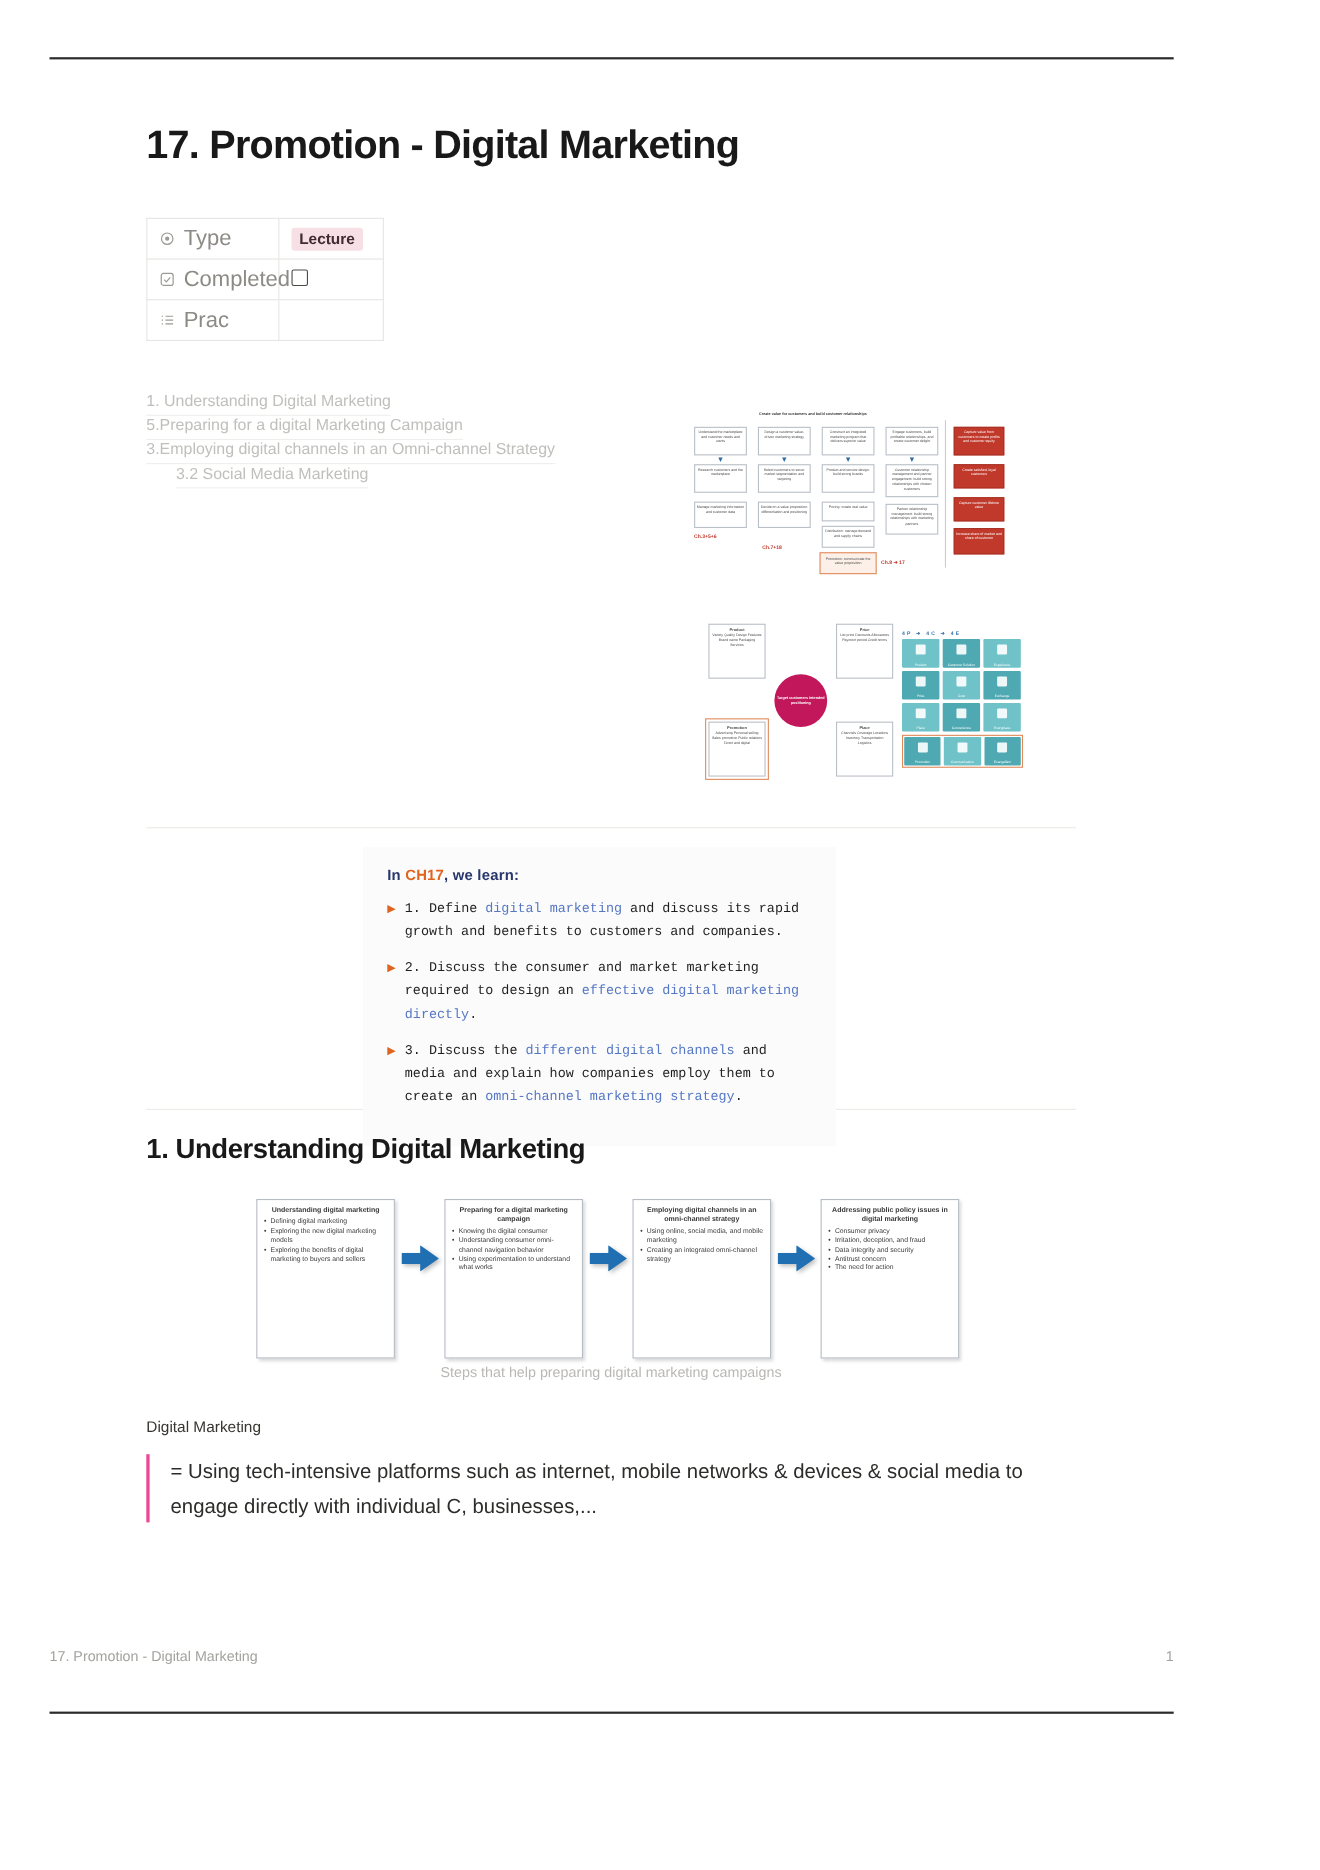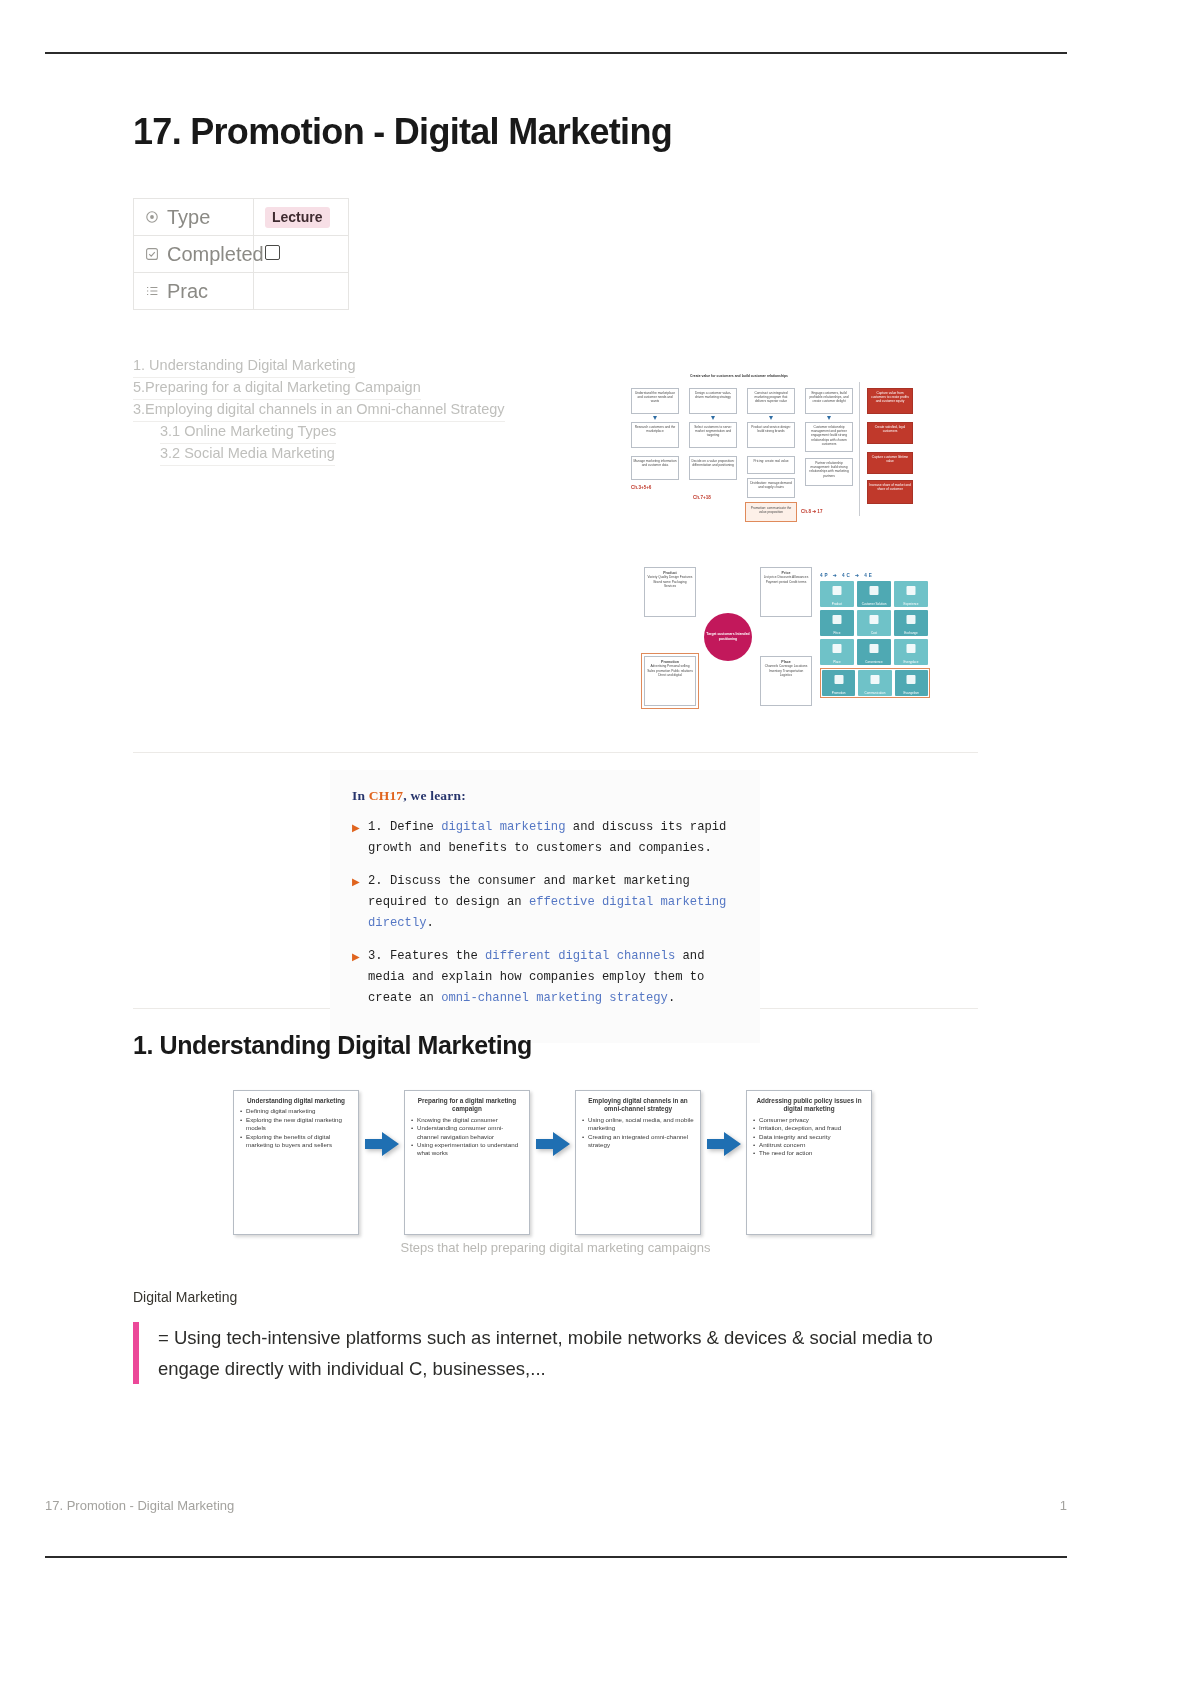--- a/index.html
+++ b/index.html
@@ -140,21 +140,20 @@
     width: 430px;
     background: #fbfbfb;
     padding: 18px 22px 22px 22px;
   }
   .obj-head {
     font-size: 13.5px;
     font-weight: 700;
     color: #27356c;
     margin-bottom: 13px;
     letter-spacing: 0.2px;
-    font-family: Liberation Serif, serif;
   }
   .obj-head .ch { color: #e0641e; }
   .obj-item {
     display: flex;
     font-size: 12.2px;
     line-height: 21px;
     color: #1f1f1f;
     margin-bottom: 12px;
   }
   .obj-bullet {
@@ -244,21 +243,21 @@
     position: absolute;
     left: 133px; top: 1286px;
     font-size: 14px;
     line-height: 22px;
     color: #37352f;
   }
   .quote {
     position: absolute;
     left: 133px; top: 1322px;
     width: 845px;
-    border-left: 6px solid #ec4899;
+    border-left: 3px solid #ec4899;
     padding-left: 19px;
     font-size: 18.5px;
     line-height: 31px;
     color: #2c2c2a;
   }
   .after-quote {
     position: absolute;
     left: 133px; top: 1405px;
     width: 845px;
     font-size: 14.5px;
@@ -478,21 +477,20 @@
         </td>
         <td class="v"></td>
       </tr>
     </tbody>
       </table>
 
     <div class="toc">
       <div class="row"><span class="toc-item">1. Understanding Digital Marketing</span></div>
       <div class="row"><span class="toc-item">5.Preparing for a digital Marketing Campaign</span></div>
       <div class="row"><span class="toc-item">3.Employing digital channels in an Omni-channel Strategy</span></div>
-      <div class="row sub"><span class="toc-item">3.1 Online Marketing Types</span></div>
       <div class="row sub"><span class="toc-item">3.2 Social Media Marketing</span></div>
     </div>
 
   </div>
 
   <div class="slides">
 
     <div class="slide1">
       <div class="hdr" style="left:0;top:2px;width:232px;">Create value for customers and build customer relationships</div>
 
@@ -630,21 +628,21 @@
       <span class="obj-text"><span>1.</span><span> Define </span><span class="hl">digital marketing</span><span> and discuss its rapid growth and benefits to customers and companies.</span></span>
     </div>
 
     <div class="obj-item">
       <span class="obj-bullet">▶</span>
       <span class="obj-text"><span>2.</span><span> Discuss the consumer and market marketing required to design an </span><span class="hl">effective digital marketing directly</span><span>.</span></span>
     </div>
 
     <div class="obj-item">
       <span class="obj-bullet">▶</span>
-      <span class="obj-text"><span>3.</span><span> Features the </span><span class="hl">different digital channels</span><span> and media and explain how companies employ them to create an </span><span class="hl">omni-channel marketing strategy</span><span>.</span></span>
+      <span class="obj-text"><span>3.</span><span> Discuss the </span><span class="hl">different digital channels</span><span> and media and explain how companies employ them to create an </span><span class="hl">omni-channel marketing strategy</span><span>.</span></span>
     </div>
   </div>
 
   <h2 class="sec">1. Understanding Digital Marketing</h2>
 
   <div class="steps">
 
     <div class="stepbox">
       <div class="st">Understanding digital marketing</div>
       <ul>

